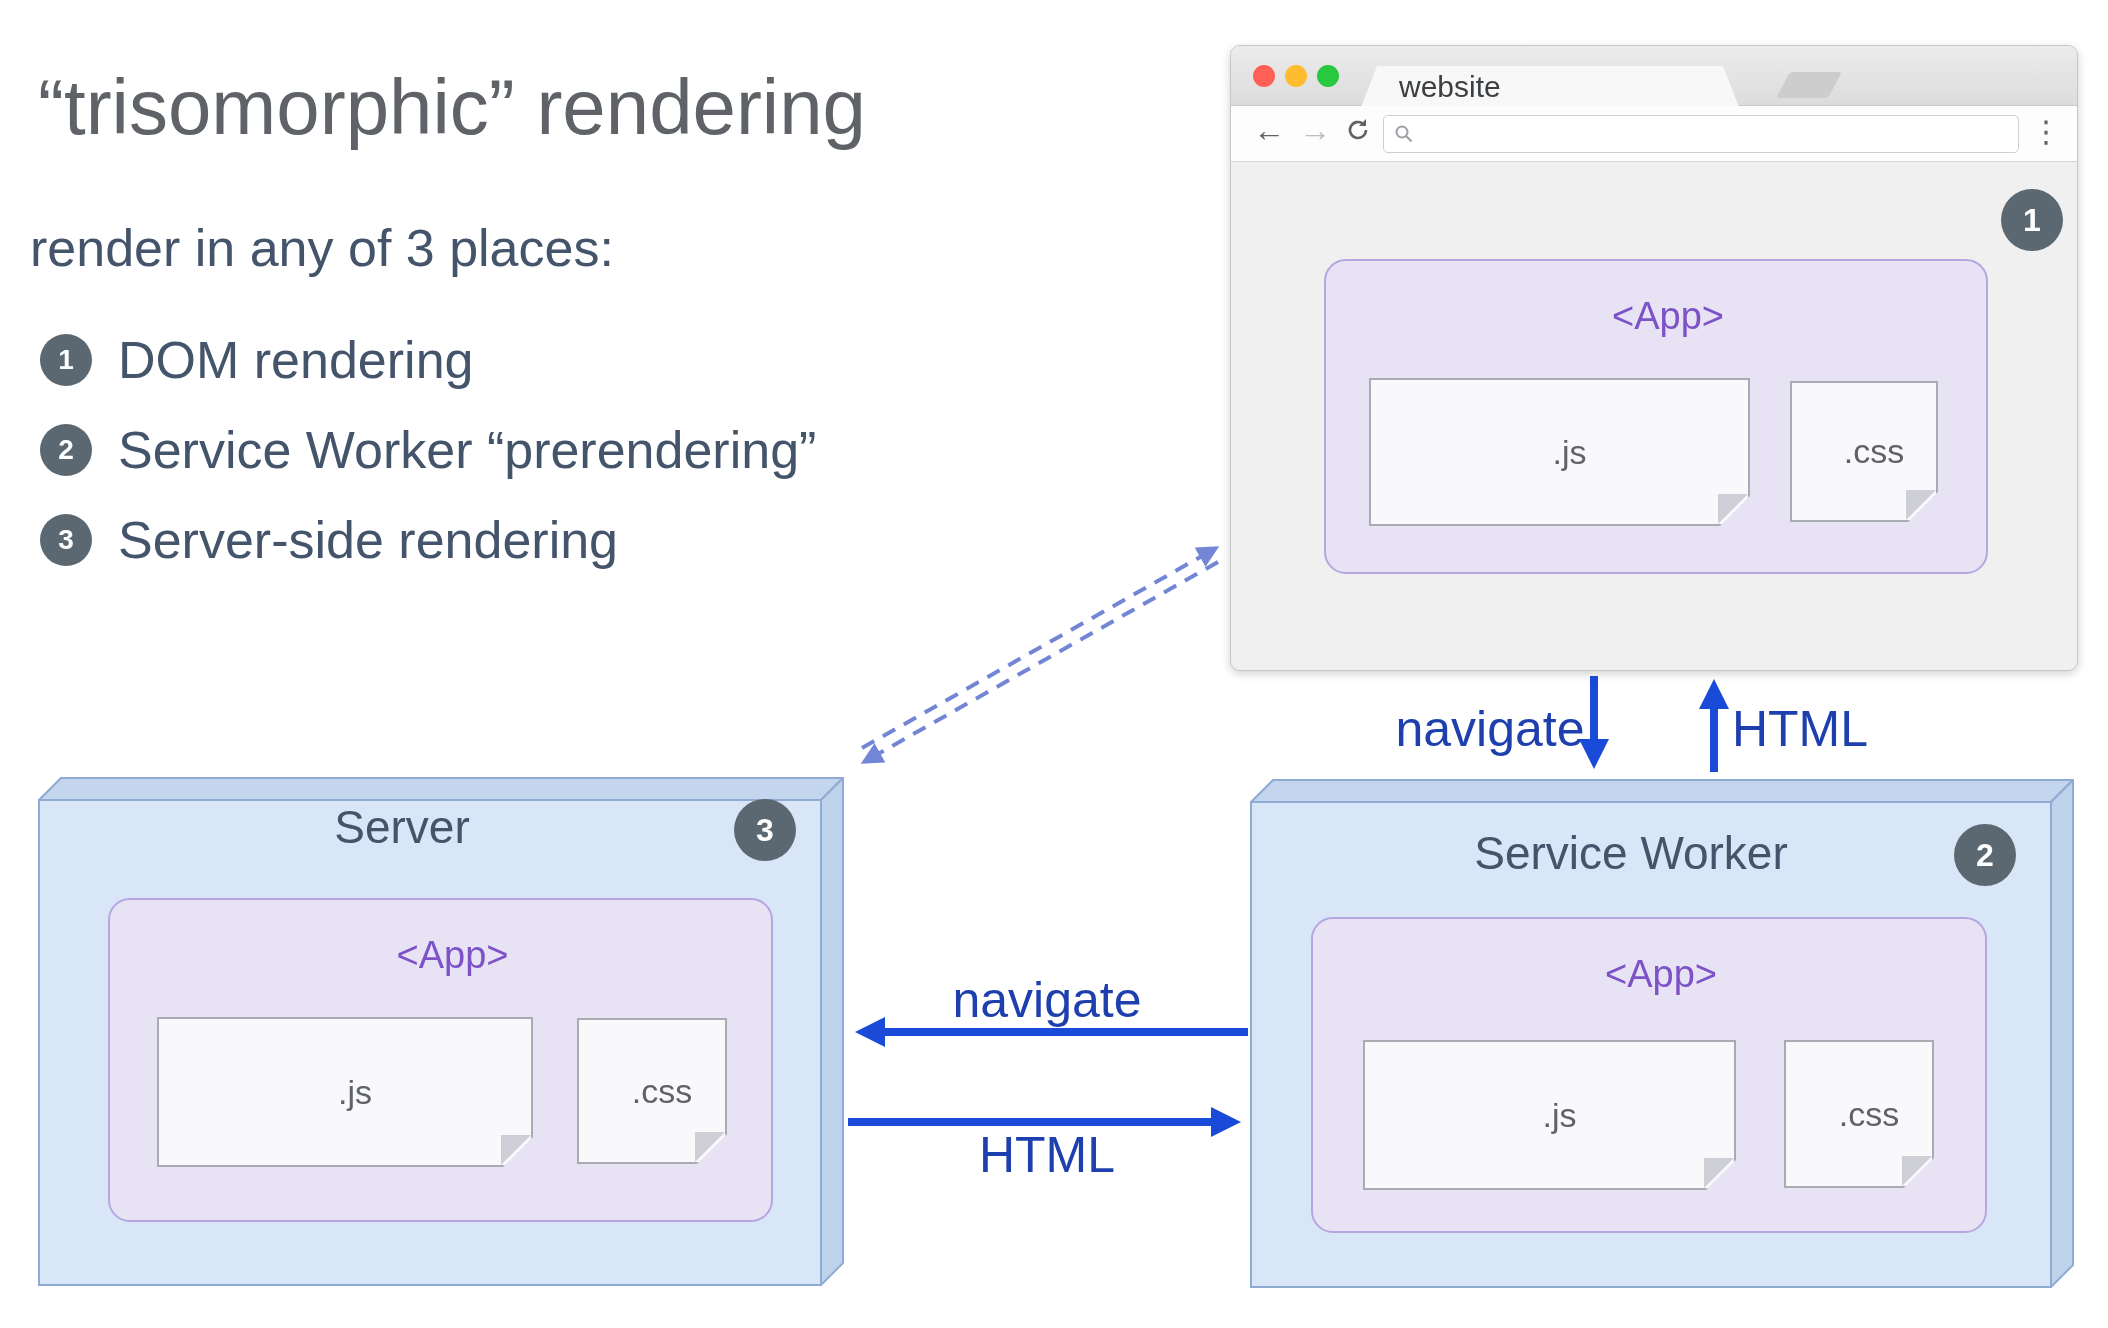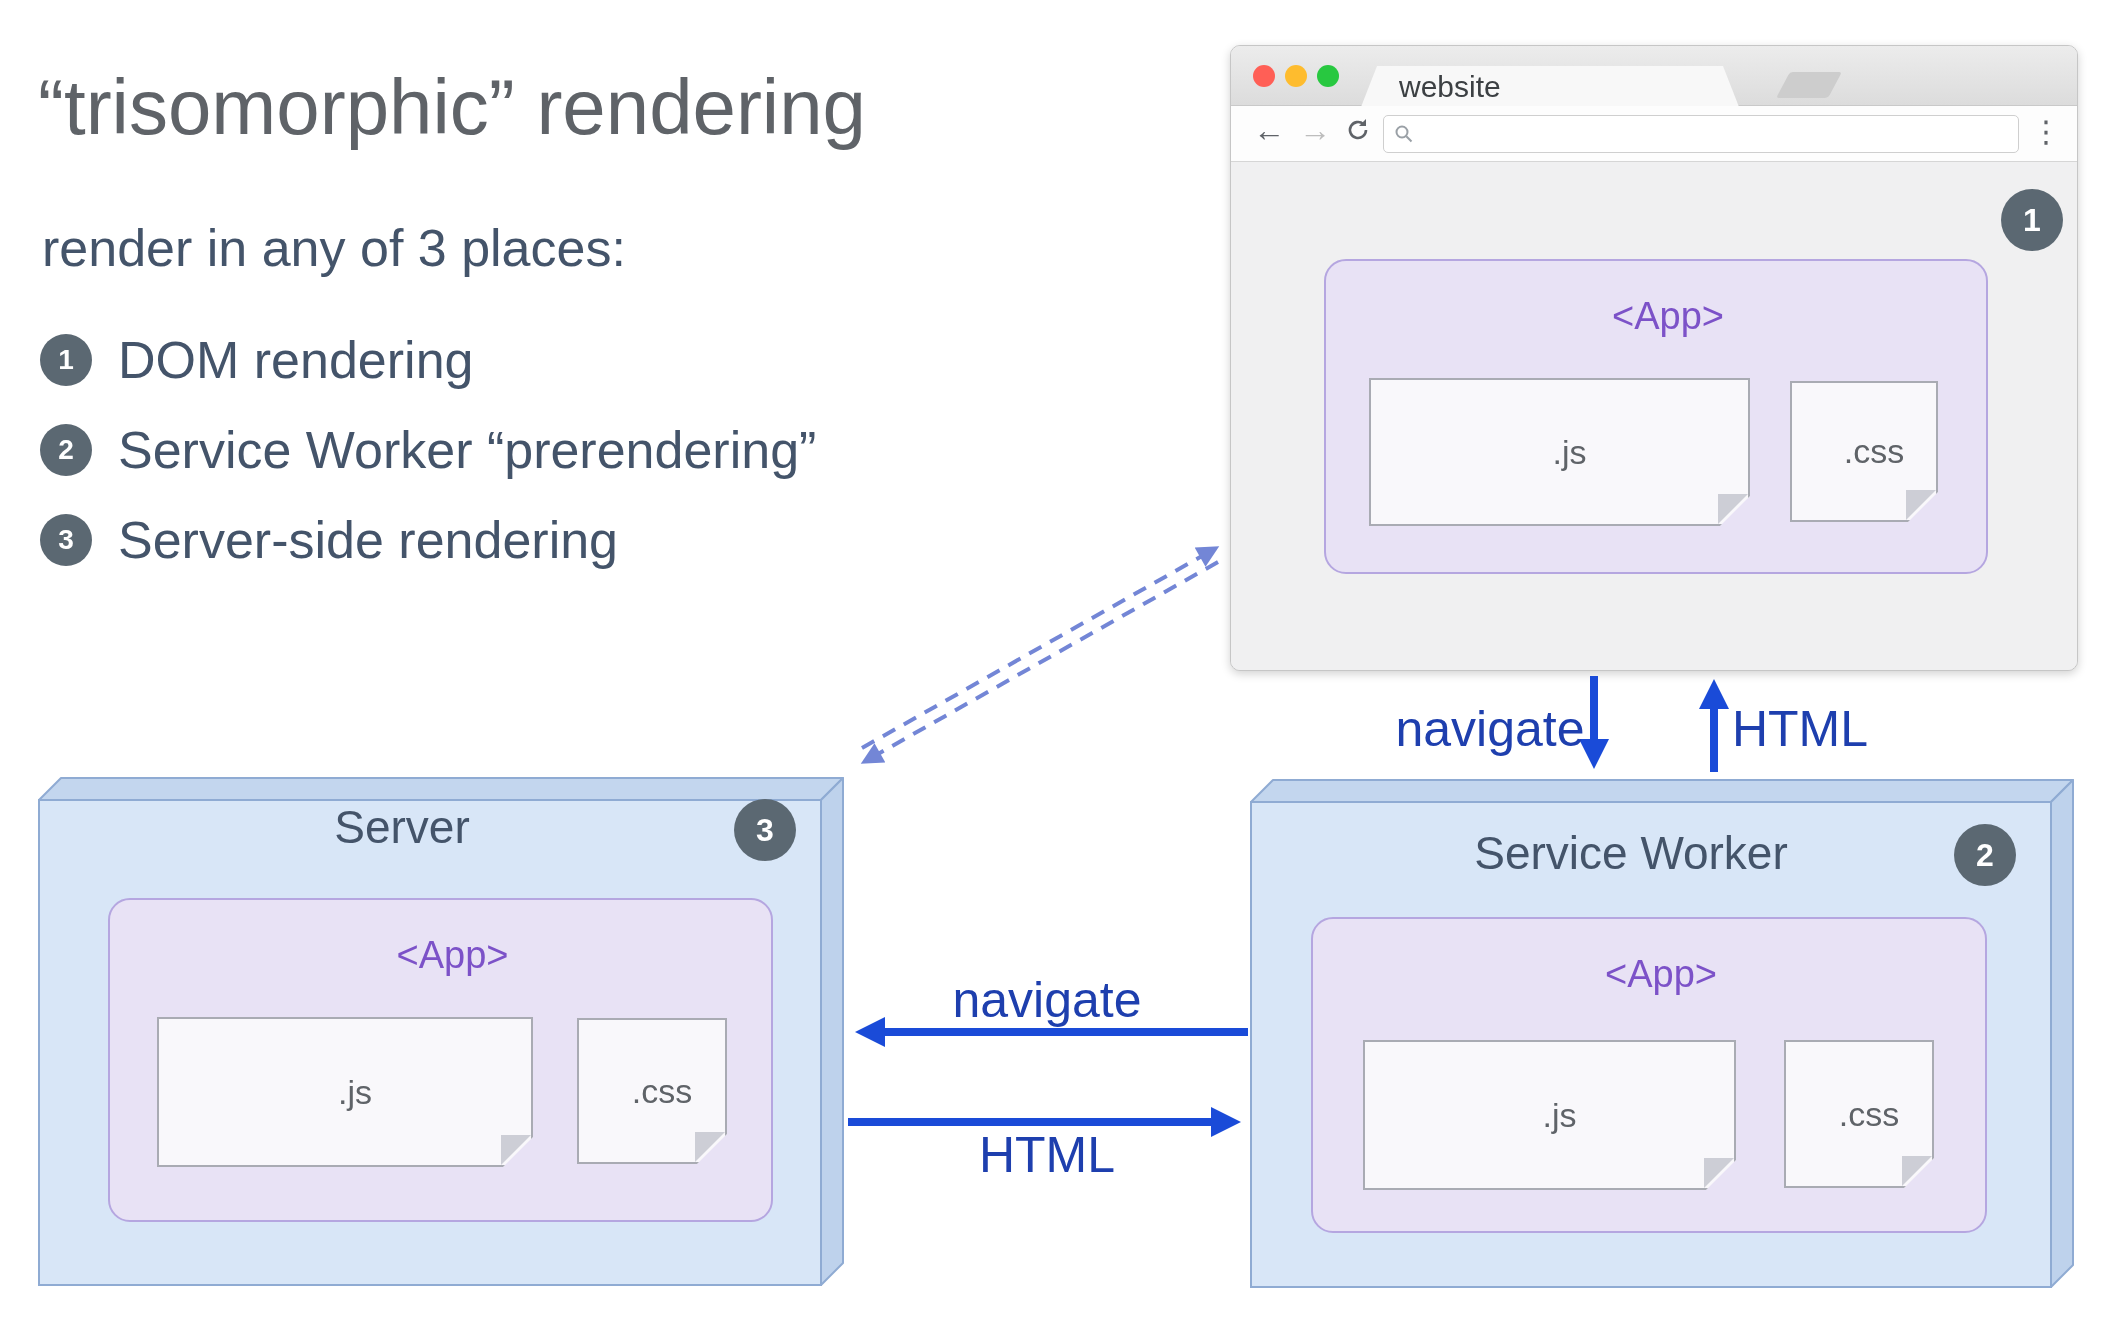--- a/index.html
+++ b/index.html
@@ -2,21 +2,21 @@
 <html><head>
 <meta charset="utf-8">
 <style>
   * { margin:0; padding:0; box-sizing:border-box; }
   html,body { background:#ffffff; }
   body { font-family:"Liberation Sans", sans-serif; }
   .page { position:relative; width:2108px; height:1328px; background:#ffffff; overflow:hidden; }
 
   
   .slide-title { position:absolute; left:38px; top:62px; font-size:78px; color:#5f6368; }
-  .slide-subtitle { position:absolute; left:42px; top:218px; font-size:52px; color:#44546a; }
+  .slide-subtitle { position:absolute; left:30px; top:218px; font-size:52px; color:#44546a; }
   .legend { position:absolute; left:40px; top:330px; display:flex; flex-direction:column; gap:30px; }
   .legend-row { display:flex; align-items:center; gap:26px; }
   .num-badge { background:#5b6872; color:#ffffff; border-radius:50%; display:flex; align-items:center; justify-content:center; font-weight:bold; }
   .legend-row .num-badge { width:52px; height:52px; font-size:28px; flex:0 0 52px; }
   .legend-label { font-size:52px; color:#44546a; white-space:nowrap; }
   .corner-badge { position:absolute; width:62px; height:62px; font-size:32px; z-index:6; }
 
   
   .browser { position:absolute; left:1230px; top:45px; width:848px; height:626px;
              background:#f0f0f1; border:1px solid #c6c6c6; border-radius:10px;

